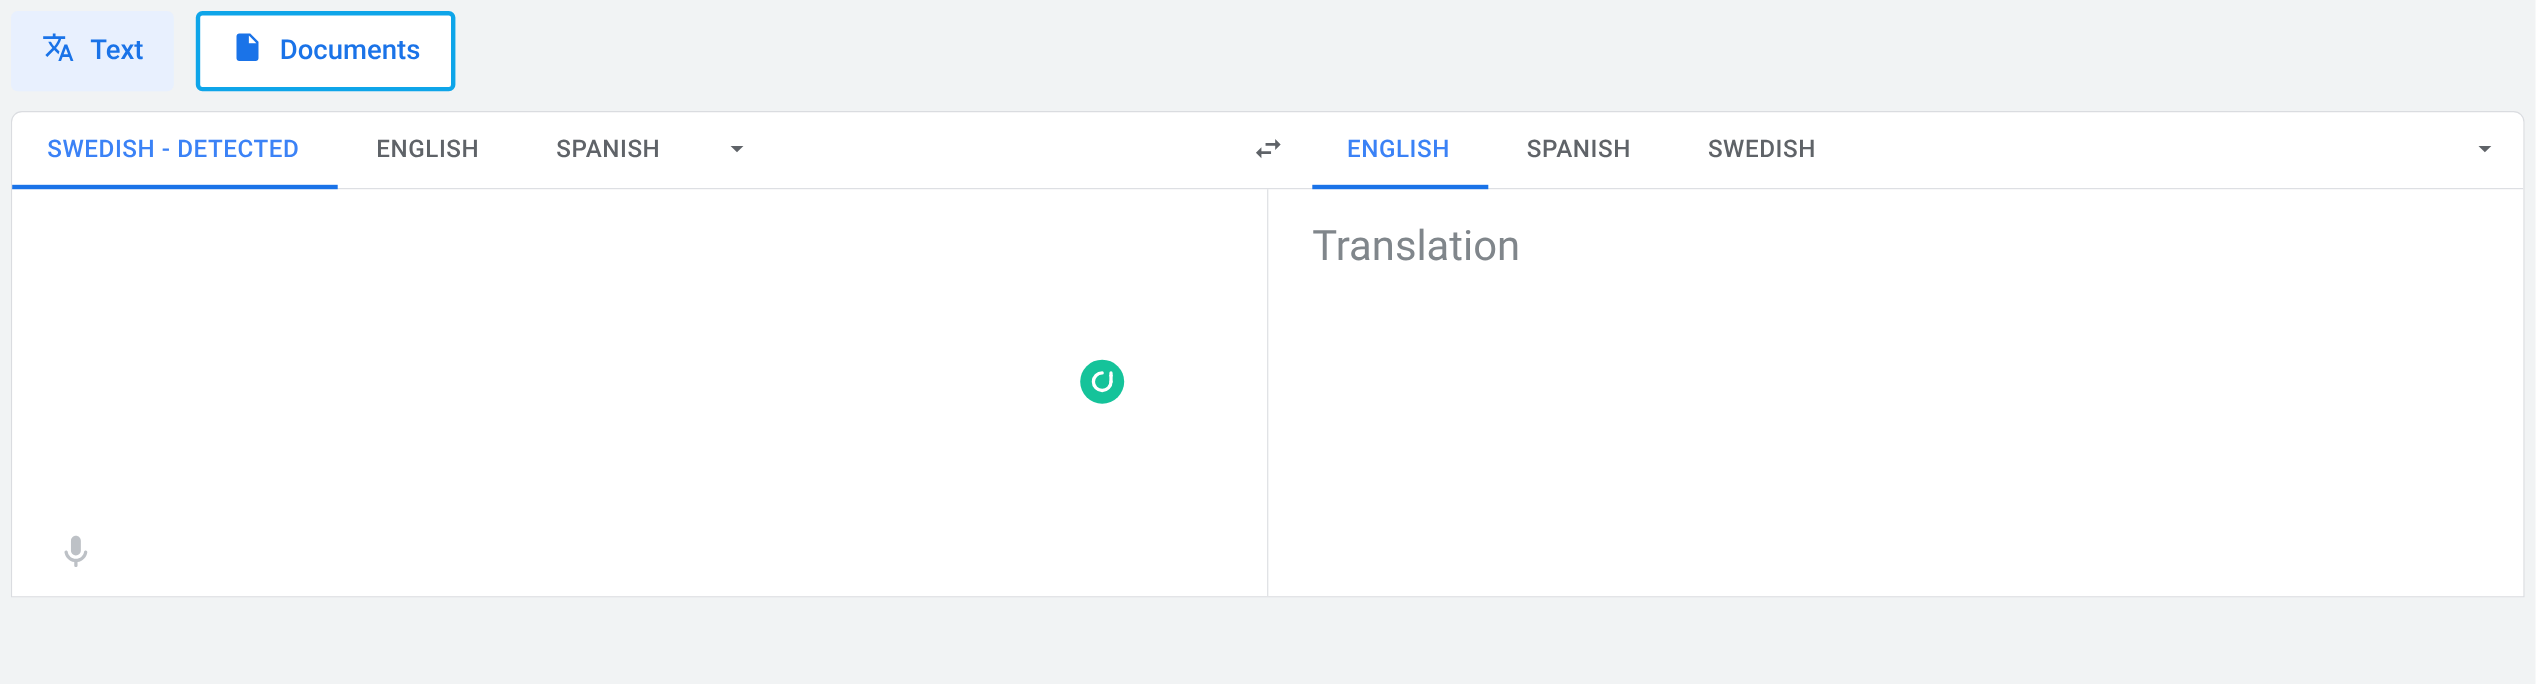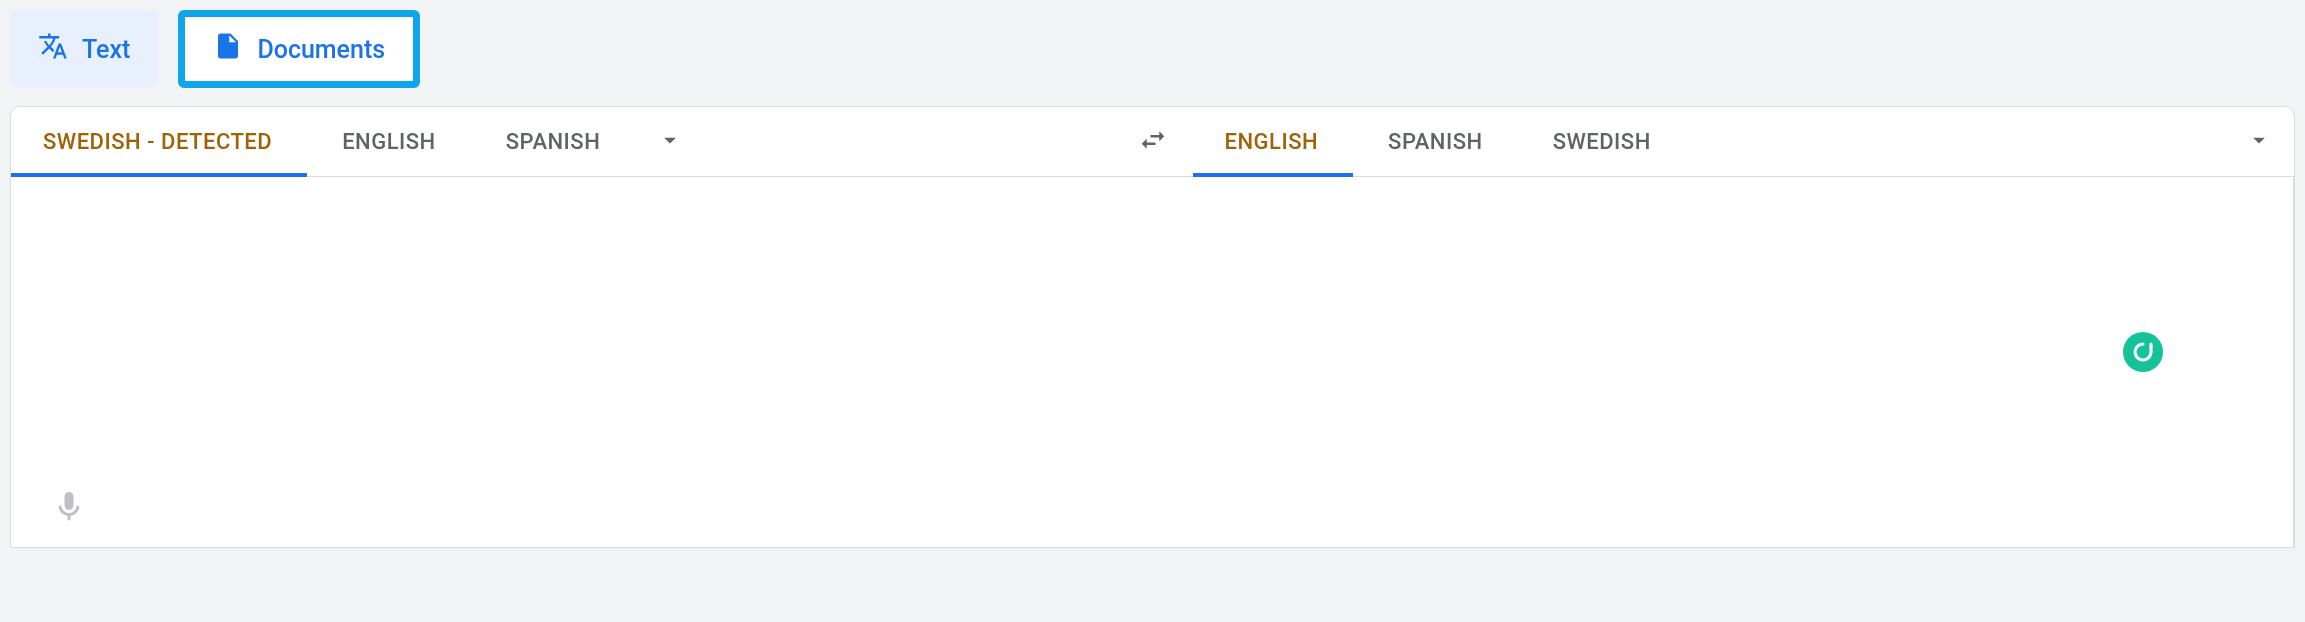--- a/index.html
+++ b/index.html
@@ -28,21 +28,21 @@
       font-size: 25px;
       font-weight: 500;
       cursor: pointer;
     }
     .top-tab.active {
       background: #e8f0fe;
       color: #1a73e8;
     }
     .top-tab.inactive {
       background: #fff;
-      border: 7px solid #0ea5e9;
+      border: 4px solid #0ea5e9;
       color: #1a73e8;
     }
     .top-tab svg {
       width: 30px;
       height: 30px;
       fill: #1a73e8;
     }
     .translate-card {
       background: #fff;
       border: 1px solid #dadce0;
@@ -69,21 +69,21 @@
       padding: 0 35px;
       font-size: 22px;
       font-weight: 500;
       color: #5f6368;
       letter-spacing: 0.5px;
       cursor: pointer;
       position: relative;
       white-space: nowrap;
     }
     .lang-item.selected {
-      color: #a16207;
+      color: #3b82f6;
       padding-left: 32px;
     }
     .lang-item.selected::after {
       content: '';
       position: absolute;
       bottom: -1px;
       left: 0;
       right: 0;
       height: 4px;
       background: #1a73e8;
@@ -287,14 +287,17 @@
       <div class="bottom-controls">
         <div class="mic-btn">
           <span>
             <svg viewBox="0 0 24 24">
                 <path d="M12 14c1.66 0 3-1.34 3-3V5c0-1.66-1.34-3-3-3S9 3.34 9 5v6c0 1.66 1.34 3 3 3zm5.91-3c-.49 0-.9.36-.98.85C16.52 14.2 14.47 16 12 16s-4.52-1.8-4.93-4.15c-.08-.49-.49-.85-.98-.85-.61 0-1.09.54-1 1.14.49 3 2.89 5.35 5.91 5.78V20c0 .55.45 1 1 1s1-.45 1-1v-2.08c3.02-.43 5.42-2.78 5.91-5.78.1-.6-.39-1.14-1-1.14z"></path>
               </svg>
           </span>
         </div>
       </div>
     </div>
+    <div class="pane">
+      <div class="translation-placeholder">Translation</div>
+    </div>
   </div>
 </div>
 
 </body></html>

